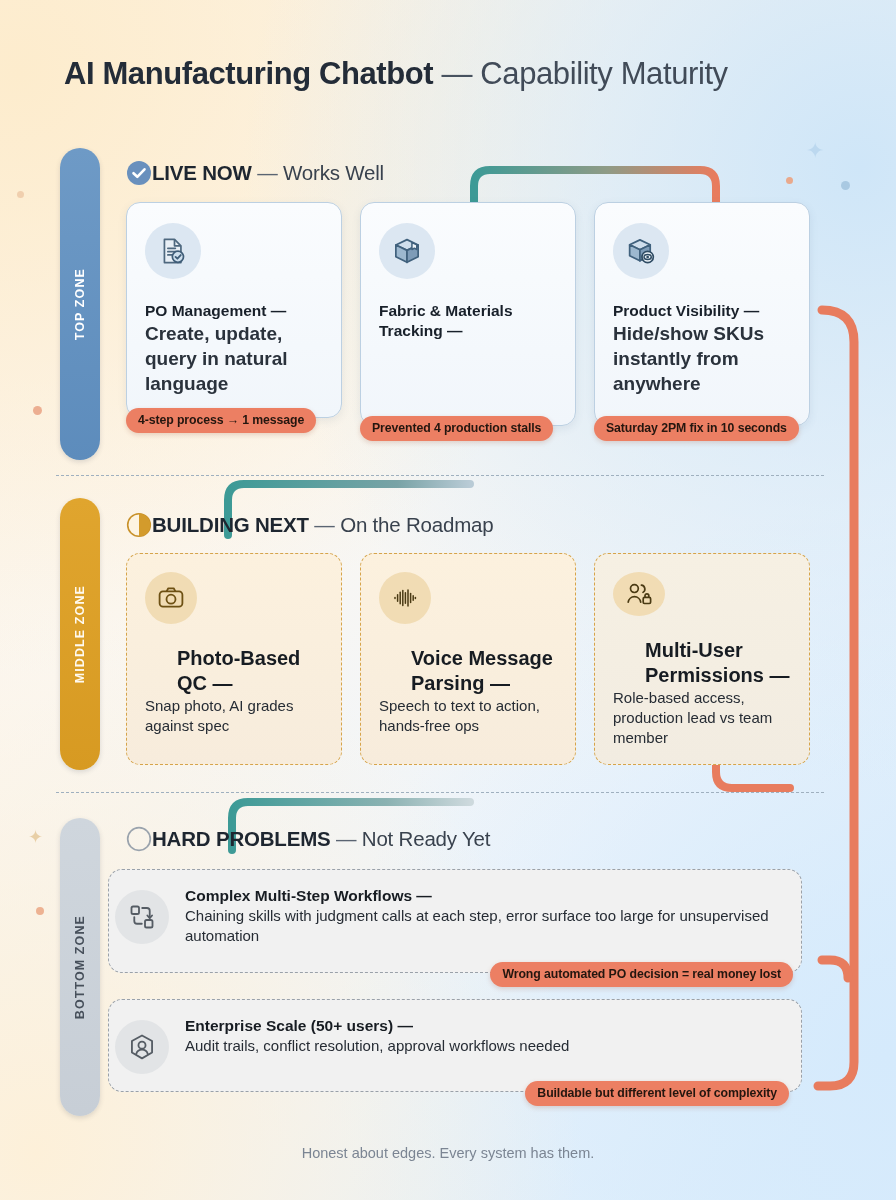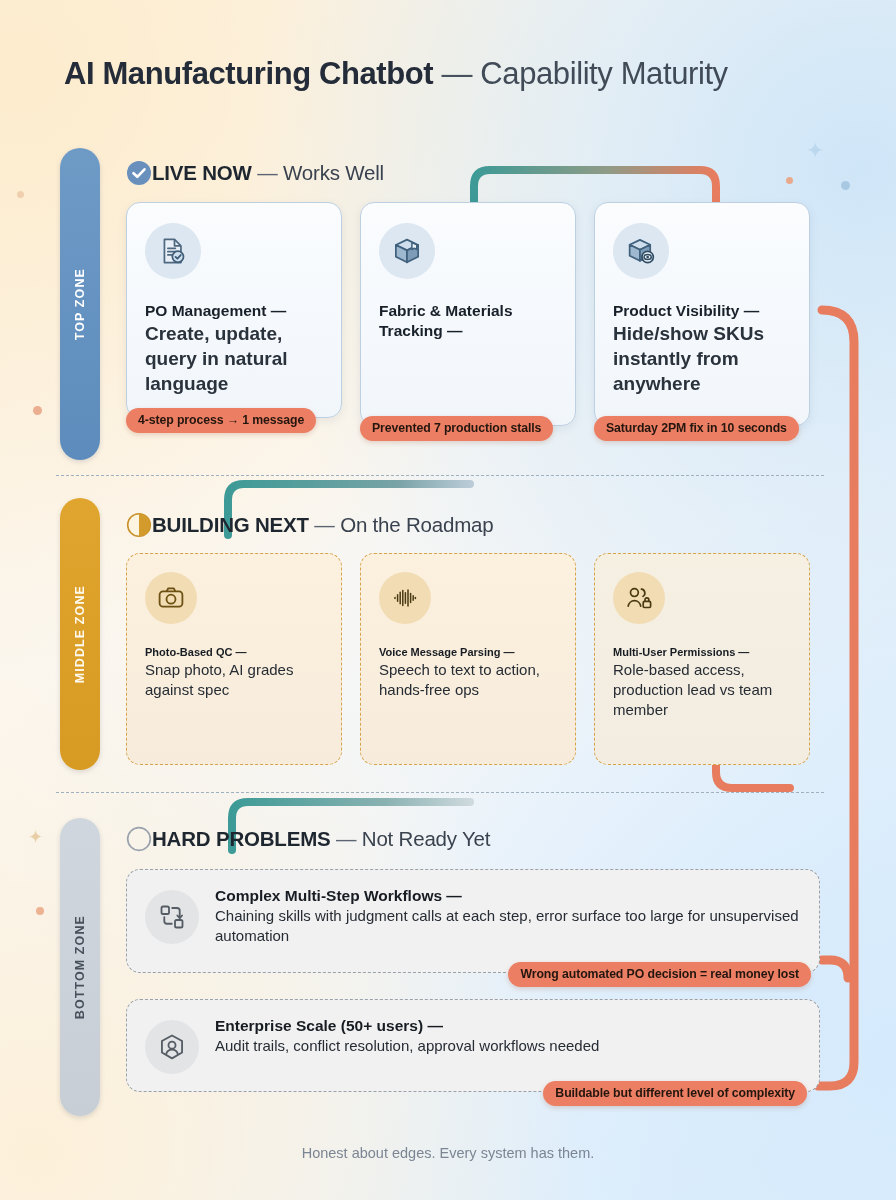--- a/index.html
+++ b/index.html
@@ -142,32 +142,32 @@
     display: flex;
     flex-direction: column;
   }
   .card-mid.faded { background: linear-gradient(180deg,#f6f0e3 0%, #f2ece1 100%); }
   .card-mid .ico-circ {
     width: 52px; height: 52px; border-radius: 50%;
     background: #f1dcb4;
     display: flex; align-items: center; justify-content: center;
     margin-bottom: 22px;
   }
-  .card-mid .c-title { font-size: 11px; font-weight: 700; color: #171c22; line-height: 1.26; }
+  .card-mid .c-title { font-size: 20px; font-weight: 700; color: #171c22; line-height: 1.26; margin-left: 32px; }
   .card-mid .c-body  { font-size: 15px; font-weight: 400; color: #262c34; line-height: 1.33; }
 
   
   .card-bot {
     position: absolute;
-    left: 126px;
+    left: 108px;
     width: 694px;
     background: #f1f1f1;
     border: 1.5px dashed #9aa1a9;
     border-radius: 14px;
-    padding: 16px 20px 16px 18px;
+    padding: 16px 20px 16px 6px;
     display: flex;
     align-items: flex-start;
     gap: 16px;
   }
   .card-bot .ico-circ {
     width: 54px; height: 54px; border-radius: 50%;
     flex: 0 0 54px;
     background: #e2e4e6;
     display: flex; align-items: center; justify-content: center;
     margin-top: 4px;
@@ -288,21 +288,21 @@
     <div class="card-top" style="height:224px;">
       <div class="ico-circ">
         <svg width="30" height="30" viewBox="0 0 28 28">
           <path d="M14 3.4 L24.4 8.4 L14 13.4 L3.6 8.4 Z" fill="#cfdeec" stroke="#40617d" stroke-width="1.6" stroke-linejoin="round"></path>
           <path d="M3.6 8.4 V19.4 L14 24.6 V13.4 Z" fill="#9db8cf" stroke="#40617d" stroke-width="1.6" stroke-linejoin="round"></path>
           <path d="M24.4 8.4 V19.4 L14 24.6 V13.4 Z" fill="#7e9cb8" stroke="#40617d" stroke-width="1.6" stroke-linejoin="round"></path>
           <path d="M18.6 6.2 v6.4 l2.3 -1.2 l2.2 1.2 V8.2 Z" fill="#eef4f9" stroke="#40617d" stroke-width="1.4" stroke-linejoin="round"></path>
         </svg>
       </div>
       <div class="c-title">Fabric &amp; Materials Tracking —</div>
-      <div class="badge" style="left:-1px; bottom:-16px;">Prevented 7 production stalls</div>
+      <div class="badge" style="left:-1px; bottom:-16px;">Prevented 4 production stalls</div>
     </div>
 
     <div class="card-top" style="height:224px;">
       <div class="ico-circ">
         <svg width="30" height="30" viewBox="0 0 28 28">
           <path d="M13 3.6 L22.6 8.2 L13 12.8 L3.4 8.2 Z" fill="#cfdeec" stroke="#40617d" stroke-width="1.6" stroke-linejoin="round"></path>
           <path d="M3.4 8.2 V18.4 L13 23.2 V12.8 Z" fill="#9db8cf" stroke="#40617d" stroke-width="1.6" stroke-linejoin="round"></path>
           <path d="M22.6 8.2 V18.4 L13 23.2 V12.8 Z" fill="#7e9cb8" stroke="#40617d" stroke-width="1.6" stroke-linejoin="round"></path>
           <circle cx="20.2" cy="19.6" r="5.3" fill="#eef4f9" stroke="#2f4c64" stroke-width="1.6"></circle>
           <ellipse cx="20.2" cy="19.6" rx="3.4" ry="2.3" fill="none" stroke="#2f4c64" stroke-width="1.4"></ellipse>

